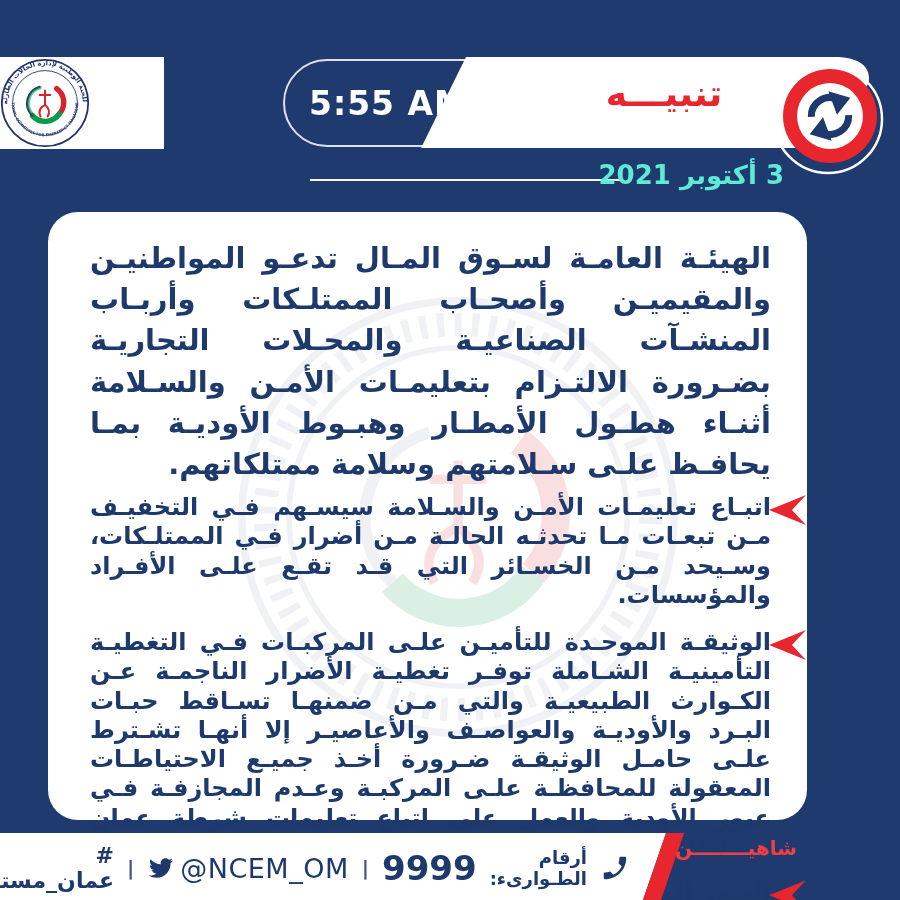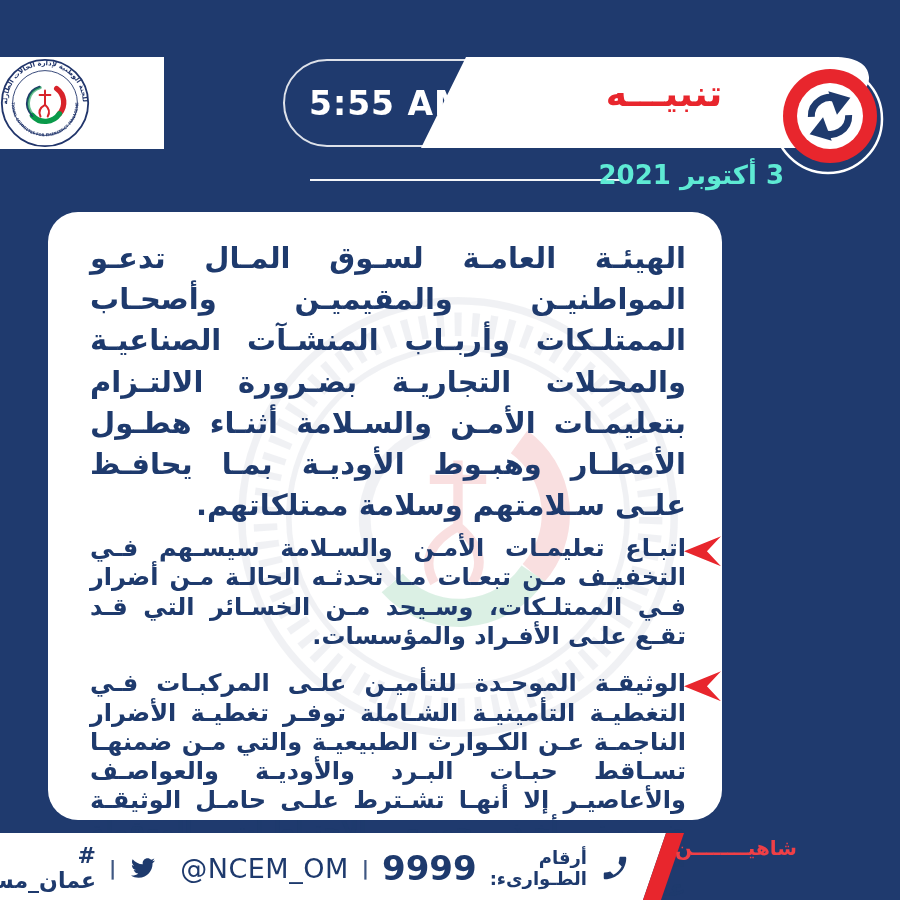--- a/index.html
+++ b/index.html
@@ -25,21 +25,21 @@
   .alert-title{
     position:absolute;left:545px;top:76px;width:238px;z-index:3;
     color:#e8262d;font-size:36px;font-weight:bold;text-align:center;line-height:1;
   }
   .date-rule{position:absolute;left:310px;top:179px;width:312px;height:2px;background:#fff;opacity:.95;}
   .date-label{
     position:absolute;right:116px;top:160px;color:#5eead4;font-size:26px;font-weight:bold;direction:rtl;
   }
   
   .card{
-    position:absolute;left:48px;top:212px;width:674px;height:608px;box-sizing:border-box;
+    position:absolute;left:48px;top:212px;width:759px;height:608px;box-sizing:border-box;
     background:#fff;border-radius:30px;padding:16px 36px 18px 42px;
     color:#1e3a6d;direction:rtl;
   }
   .watermark{position:absolute;left:175px;top:70px;width:470px;height:470px;opacity:.14;pointer-events:none;}
   .intro{
     position:relative;margin:10px 0 0;font-size:29px;font-weight:bold;line-height:1.42;
     text-align:justify;color:#1e3a6d;
   }
   .bullet{position:relative;font-size:24px;font-weight:bold;line-height:1.22;text-align:justify;color:#1e3a6d;}
   .b1{margin-top:8px;}
@@ -53,21 +53,21 @@
   .footer-svg{position:absolute;left:0;top:820px;}
   .footer-row{
     position:absolute;left:0;top:843px;width:648px;height:50px;z-index:2;
     display:flex;align-items:center;direction:rtl;gap:13px;
     padding-right:18px;box-sizing:border-box;color:#1e3a6d;
   }
   .footer-row .phone-ic{width:30px;height:30px;flex:0 0 auto;}
   .emg-label{font-size:18px;font-weight:bold;}
   .emg-num{font-size:34px;font-weight:bold;direction:ltr;}
   .sep{font-size:20px;opacity:.85;font-weight:bold;}
-  .tw-wrap{display:flex;align-items:center;gap:23px;direction:ltr;text-align:right;}
+  .tw-wrap{display:flex;align-items:center;gap:5px;direction:ltr;text-align:right;}
   .tw-wrap svg{width:28px;height:24px;}
   .tw-handle{font-size:27px;letter-spacing:.5px;}
   .hashtag{font-size:22px;font-weight:bold;}
   .status-box{
     position:absolute;left:681px;top:833px;width:116px;z-index:2;text-align:center;
     color:#ef3f46;font-weight:bold;line-height:30px;font-size:20px;
   }
 </style>
 </head>
 <body>

